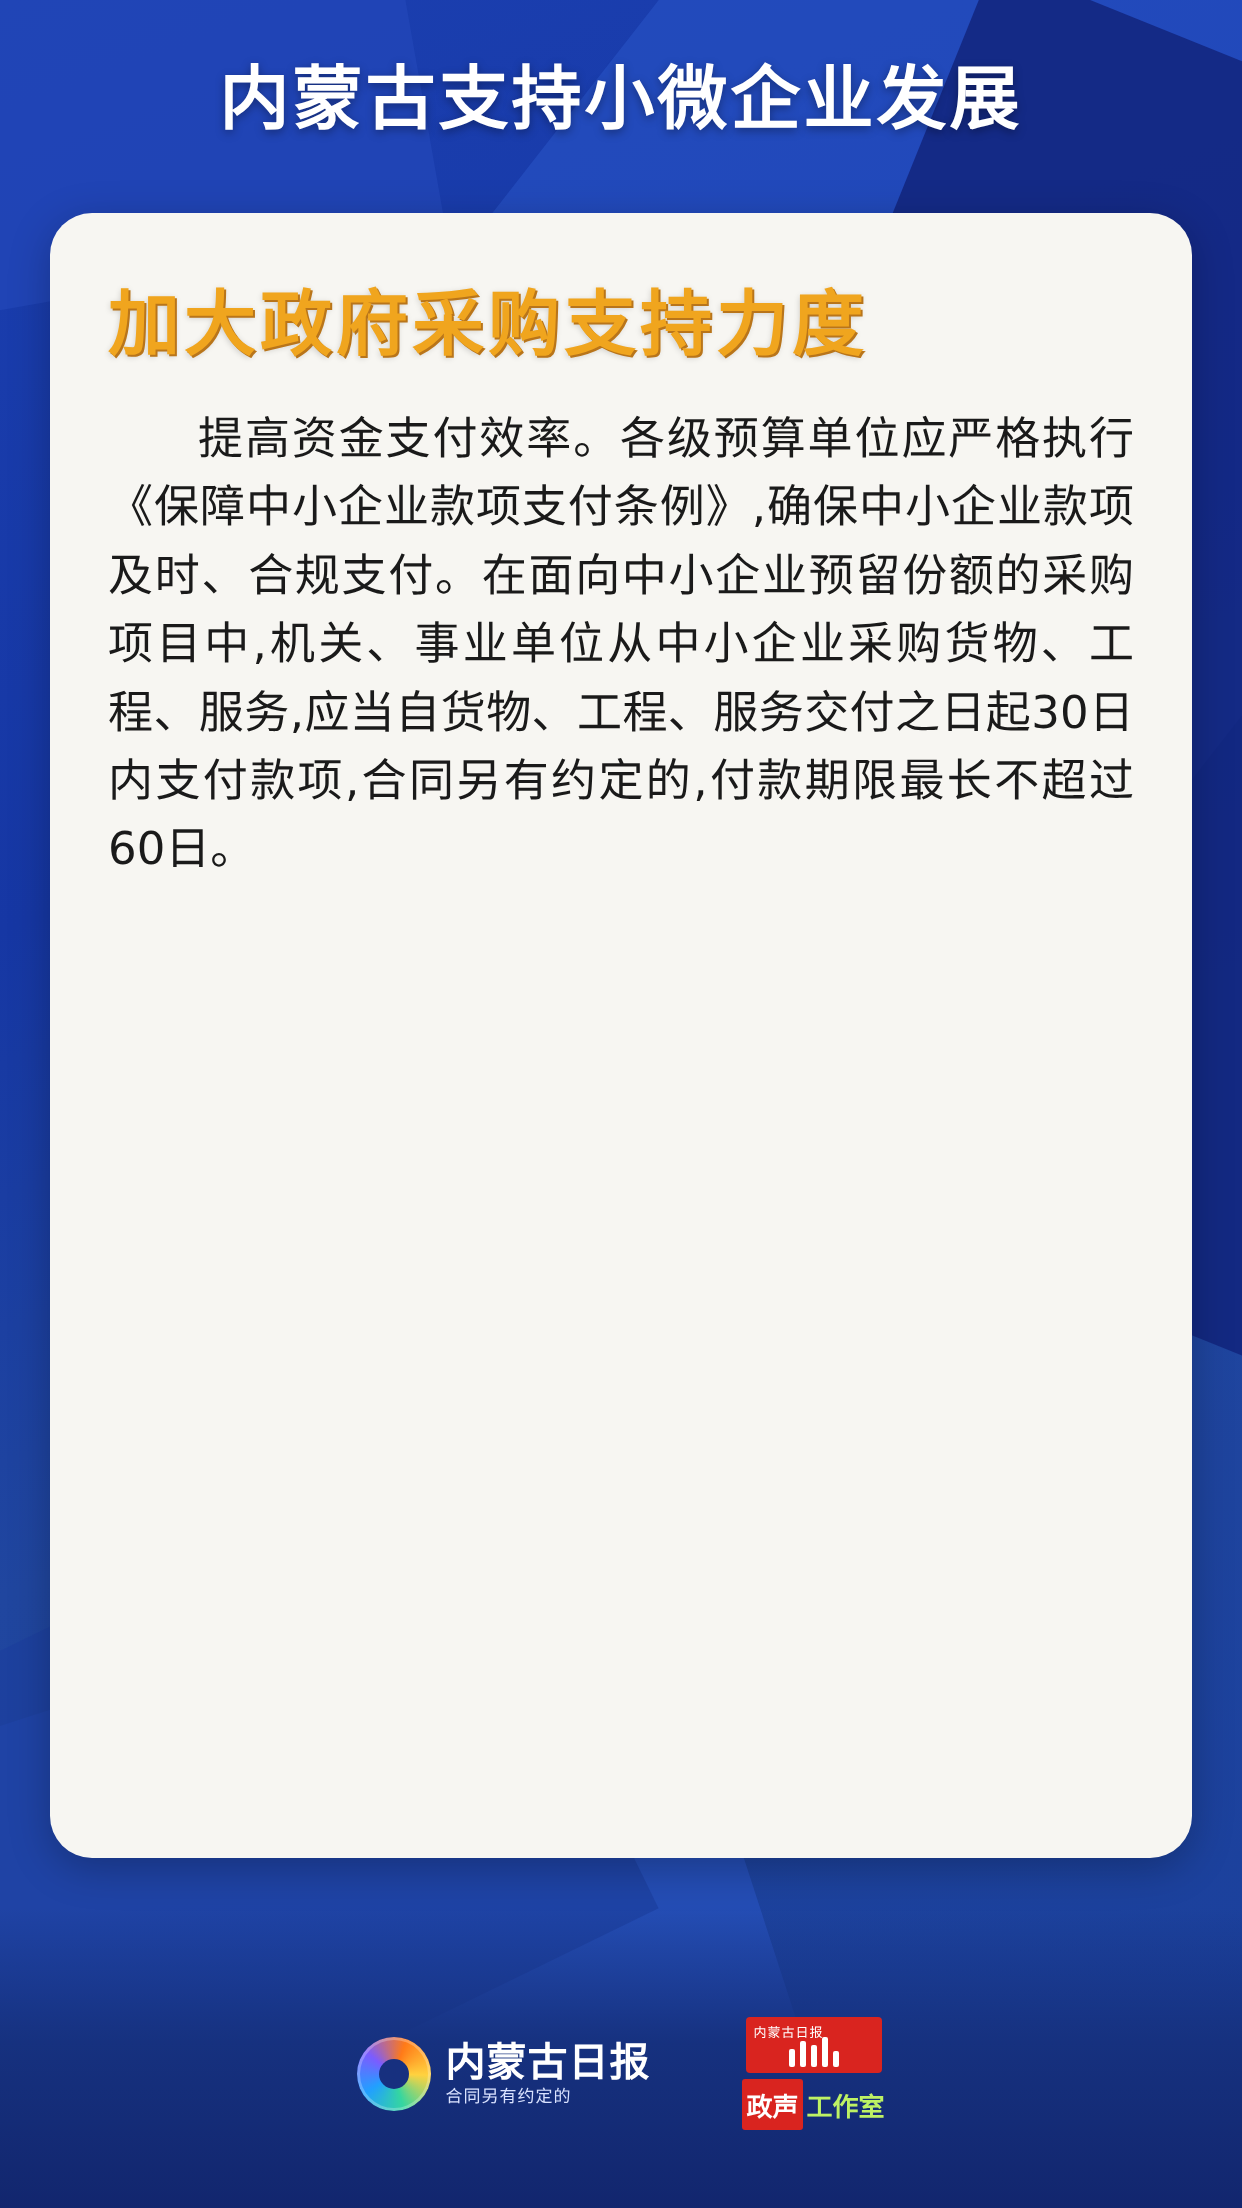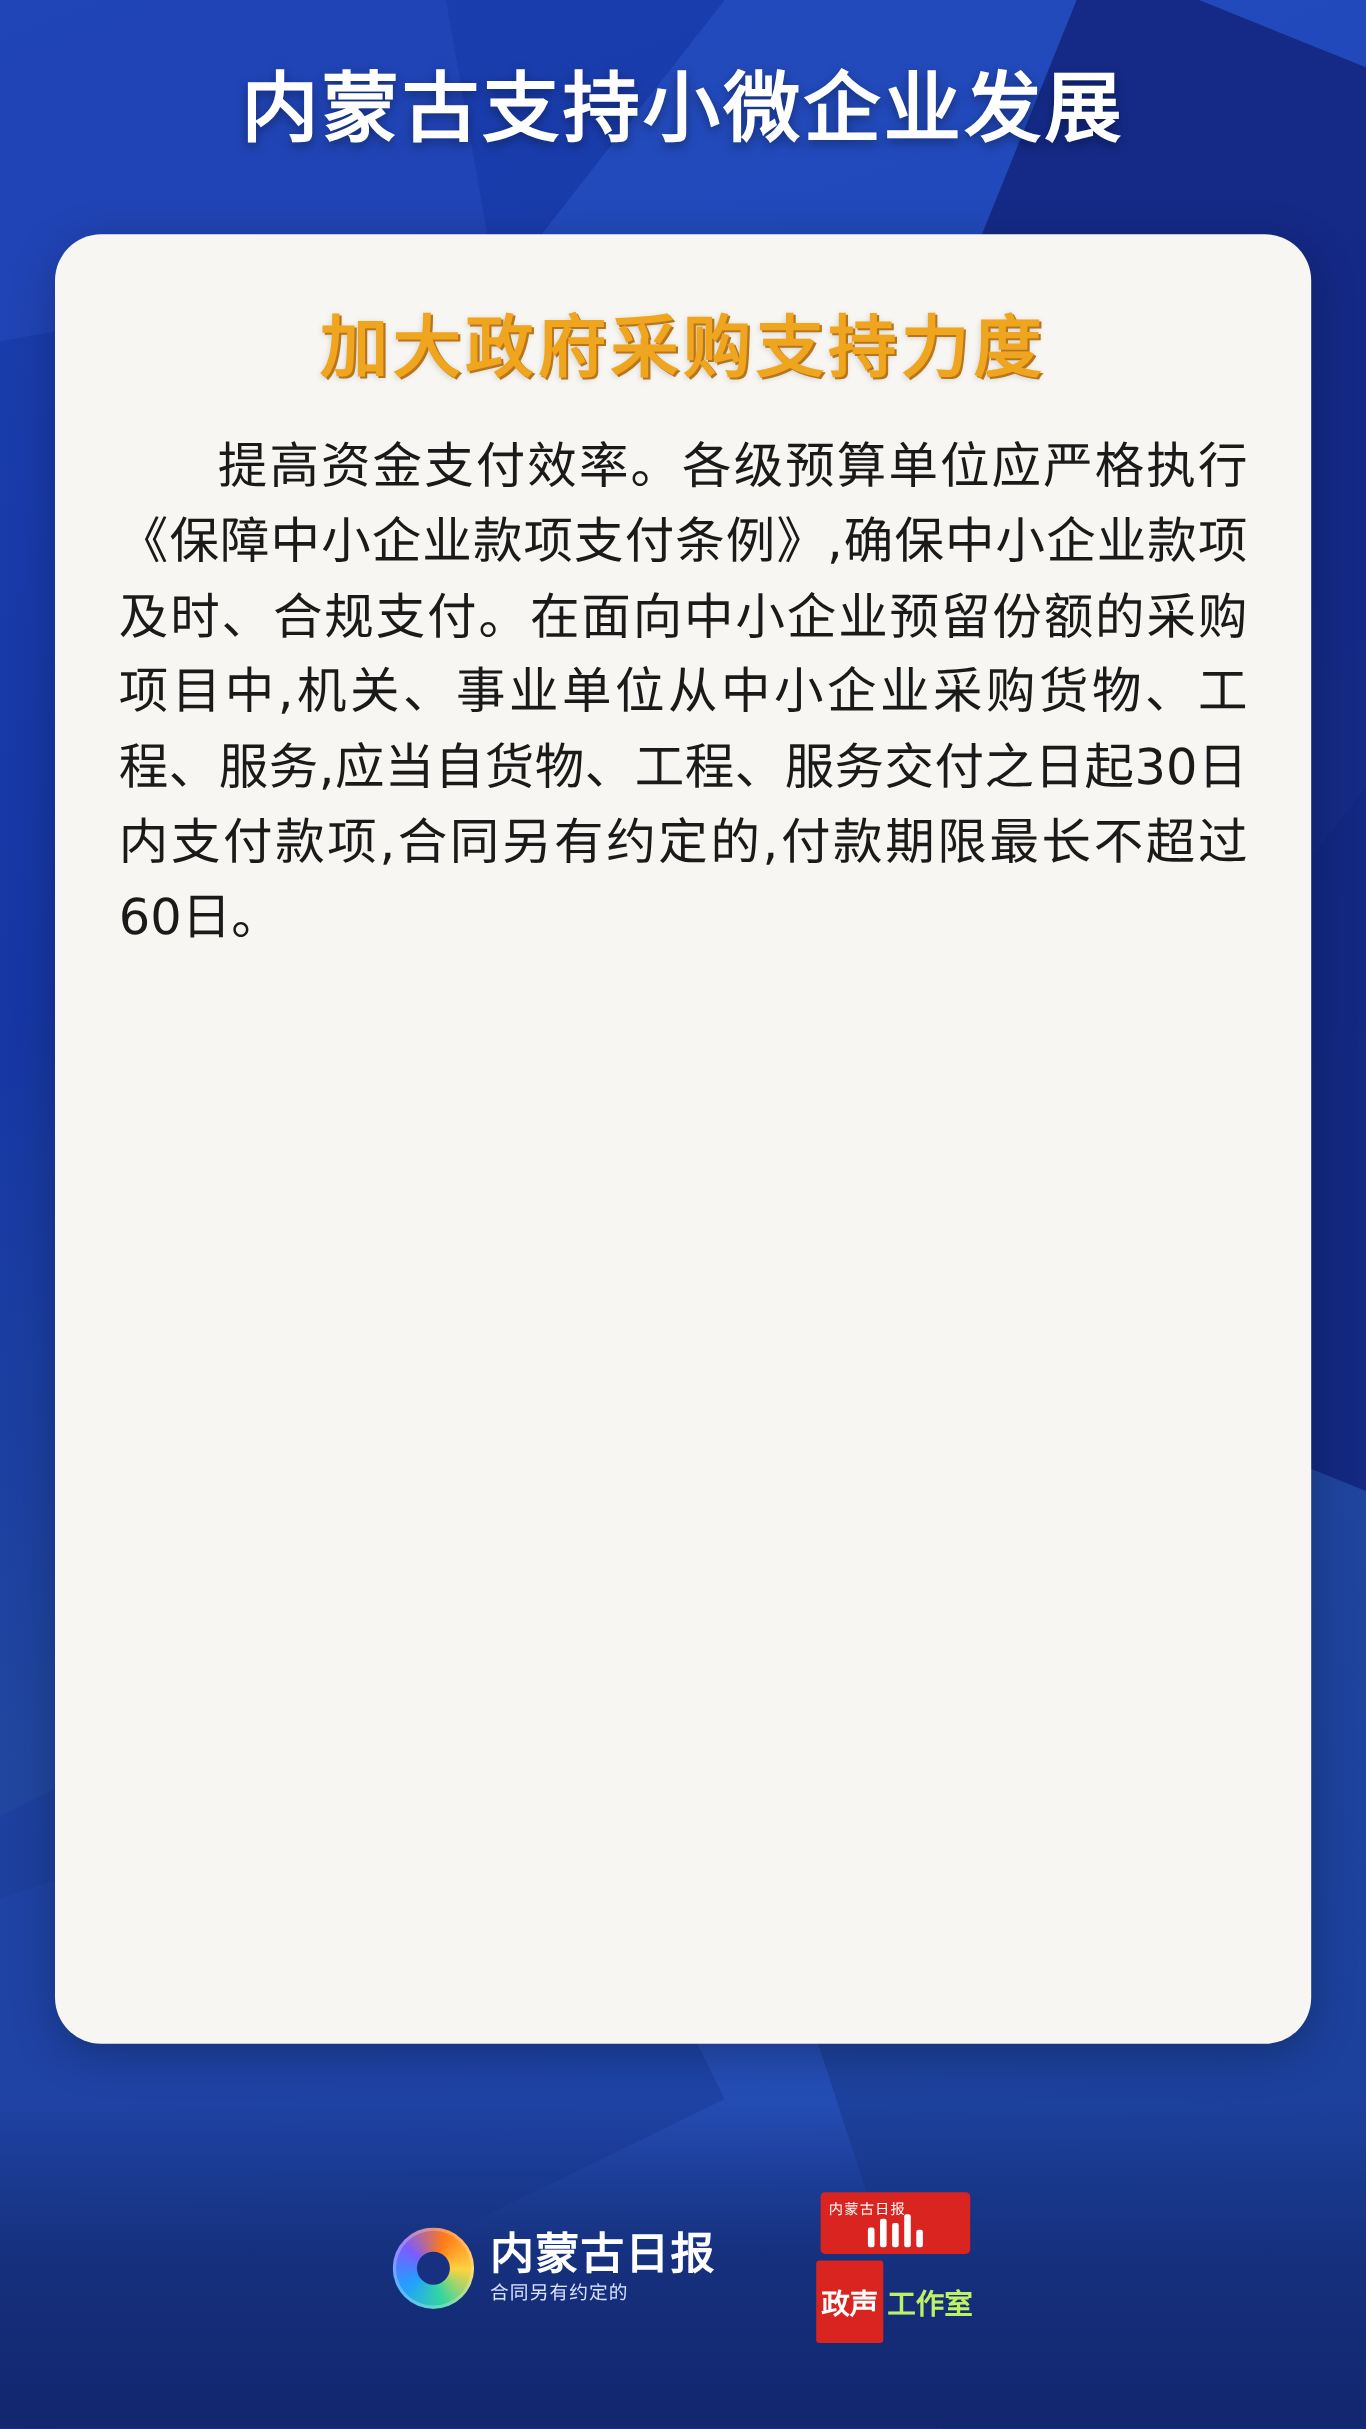--- a/index.html
+++ b/index.html
@@ -107,22 +107,22 @@
     left: 50px;
     width: 1142px;
     height: 1645px;
     background: #f7f6f2;
     border-radius: 42px;
     box-shadow: 0 10px 40px rgba(0,0,0,.25);
     box-sizing: border-box;
     padding: 52px 58px 40px 58px;
   }
   .card-title {
-    text-align: center;
-    font-size: 62px;
+    text-align: left;
+    font-size: 72px;
     font-weight: bold;
     color: #f0a51e;
     letter-spacing: 4px;
     margin-bottom: 34px;
     font-family: Liberation Mono, monospace;
     text-shadow: 2px 2px 0 #b9751a, 0 2px 6px rgba(0,0,0,.18);
   }
   .para {
     font-size: 45px;
     line-height: 1.52;
@@ -231,21 +231,21 @@
   .zs-caption {
     display: flex;
     align-items: baseline;
     gap: 4px;
   }
   .zs-caption .red {
     color: #ffffff;
     background: #d9241f;
     font-size: 26px;
     font-weight: bold;
-    padding: 19px 4px;
+    padding: 7px 4px;
     border-radius: 3px;
   }
   .zs-caption .white {
     color: #bef264;
     font-size: 26px;
     font-weight: bold;
   }
 </style>
 </head>
 <body>

